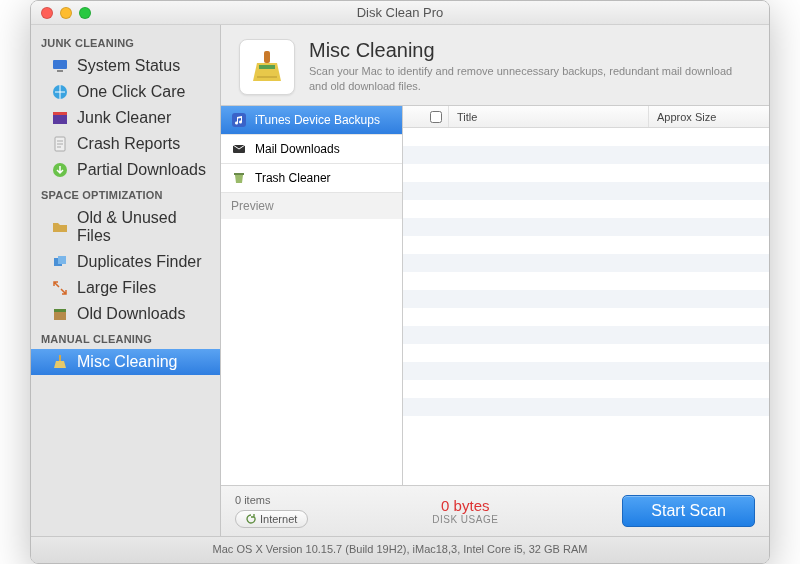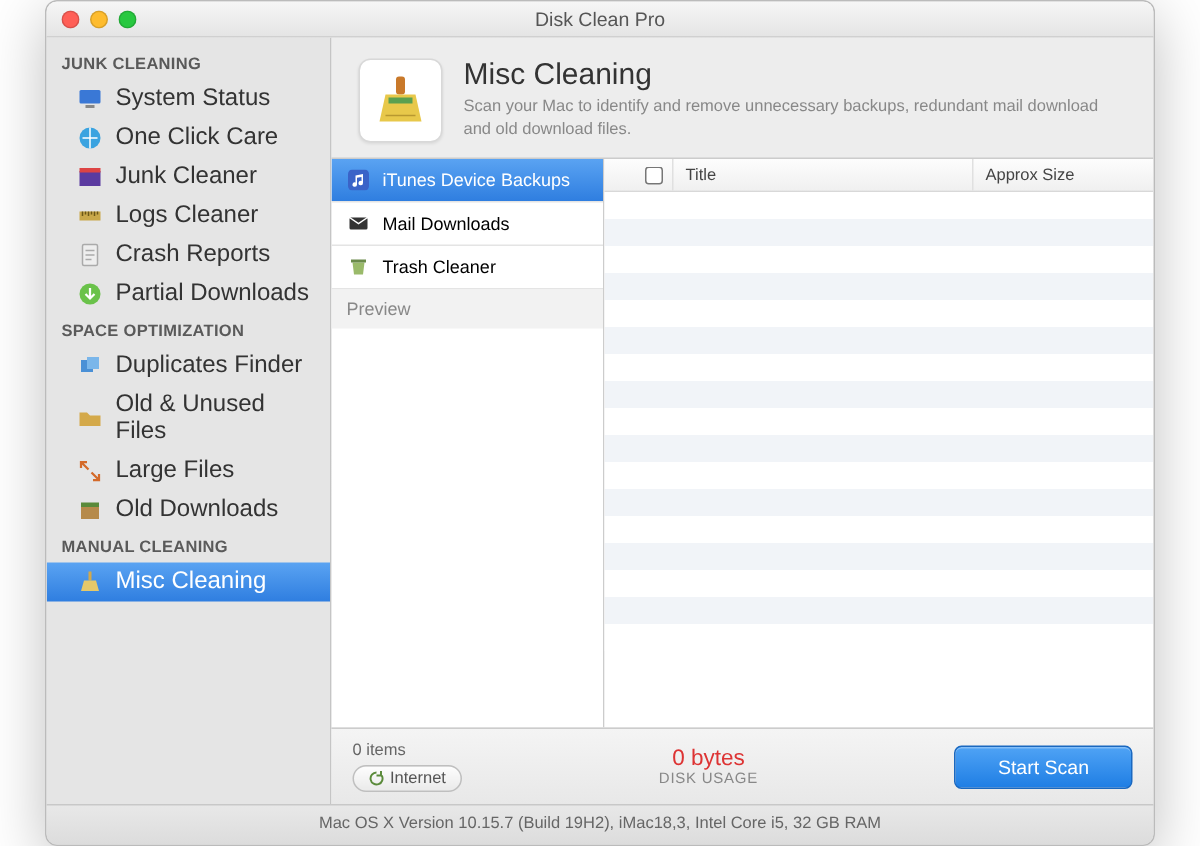--- a/index.html
+++ b/index.html
@@ -87,21 +87,21 @@
   .items-count { font-size: 11px; color: #666; }
   .refresh-btn {
     font-size: 11px; padding: 2px 10px; border: 1px solid #bfbfbf; border-radius: 10px;
     background: linear-gradient(#fdfdfd, #eaeaea); color: #555; cursor: pointer;
     display: inline-flex; align-items: center; gap: 4px;
   }
   .footer-center { flex: 1; display: flex; flex-direction: column; align-items: center; }
   .usage-val { font-size: 15px; color: #d33; font-weight: 500; }
   .usage-lbl { font-size: 10px; color: #888; letter-spacing: 0.5px; }
   .start-btn {
-    font-size: 13px; color: #fff; padding: 6px 28px;
+    font-size: 16px; color: #fff; padding: 6px 28px;
     background: linear-gradient(#4fa3f5, #1f7ee4); border: 1px solid #1a68c0;
     border-radius: 5px; cursor: pointer; box-shadow: inset 0 1px 0 rgba(255,255,255,.3);
   }
 
   .statusbar {
     text-align: center; font-size: 11px; color: #666; padding: 6px 0 8px;
     background: linear-gradient(#e8e8e8, #dcdcdc); border-top: 1px solid #c8c8c8;
   }
 
   .chk-input { width: 12px; height: 12px; }
@@ -148,62 +148,53 @@
             <svg width="18" height="18" viewBox="0 0 18 18">
               <rect x="2" y="5" width="14" height="10" fill="#5b3ba0"></rect>
               <rect x="2" y="3" width="14" height="3" fill="#d44"></rect>
             </svg>
           </span>
         <span>Junk Cleaner</span>
       </div>
       <div class="side-item">
         <span class="side-icon">
             <svg width="18" height="18" viewBox="0 0 18 18">
-              <rect x="2" y="6" width="14" height="6" fill="#c9a84a"></rect>
-              <path d="M4 6v3M6 6v2M8 6v3M10 6v2M12 6v3M14 6v2" stroke="#6b5718"></path>
-            </svg>
-          </span>
-        <span>Logs Cleaner</span>
-      </div>
-      <div class="side-item">
-        <span class="side-icon">
-            <svg width="18" height="18" viewBox="0 0 18 18">
               <rect x="4" y="2" width="10" height="14" rx="1" fill="#eee" stroke="#aaa"></rect>
               <path d="M6 6h6M6 9h6M6 12h4" stroke="#aaa"></path>
             </svg>
           </span>
         <span>Crash Reports</span>
       </div>
       <div class="side-item">
         <span class="side-icon">
             <svg width="18" height="18" viewBox="0 0 18 18">
               <circle cx="9" cy="9" r="7" fill="#6ac24a"></circle>
               <path d="M9 5v6M6 9l3 3 3-3" stroke="#fff" stroke-width="1.5" fill="none"></path>
             </svg>
           </span>
         <span>Partial Downloads</span>
       </div>
 
       <div class="section-header">SPACE OPTIMIZATION</div>
       <div class="side-item">
         <span class="side-icon">
             <svg width="18" height="18" viewBox="0 0 18 18">
+              <path d="M2 5h5l2 2h7v7H2z" fill="#d4a94a"></path>
+            </svg>
+          </span>
+        <span>Old &amp; Unused Files</span>
+      </div>
+      <div class="side-item">
+        <span class="side-icon">
+            <svg width="18" height="18" viewBox="0 0 18 18">
               <rect x="3" y="5" width="8" height="8" fill="#4a90d6"></rect>
               <rect x="7" y="3" width="8" height="8" fill="#7ab6ea"></rect>
             </svg>
           </span>
         <span>Duplicates Finder</span>
-      </div>
-      <div class="side-item">
-        <span class="side-icon">
-            <svg width="18" height="18" viewBox="0 0 18 18">
-              <path d="M2 5h5l2 2h7v7H2z" fill="#d4a94a"></path>
-            </svg>
-          </span>
-        <span>Old &amp; Unused Files</span>
       </div>
       <div class="side-item">
         <span class="side-icon">
             <svg width="18" height="18" viewBox="0 0 18 18">
               <path d="M3 7V3h4M15 11v4h-4M3 3l5 5M15 15l-5-5" stroke="#d46a2a" stroke-width="1.5" fill="none"></path>
             </svg>
           </span>
         <span>Large Files</span>
       </div>
       <div class="side-item">

